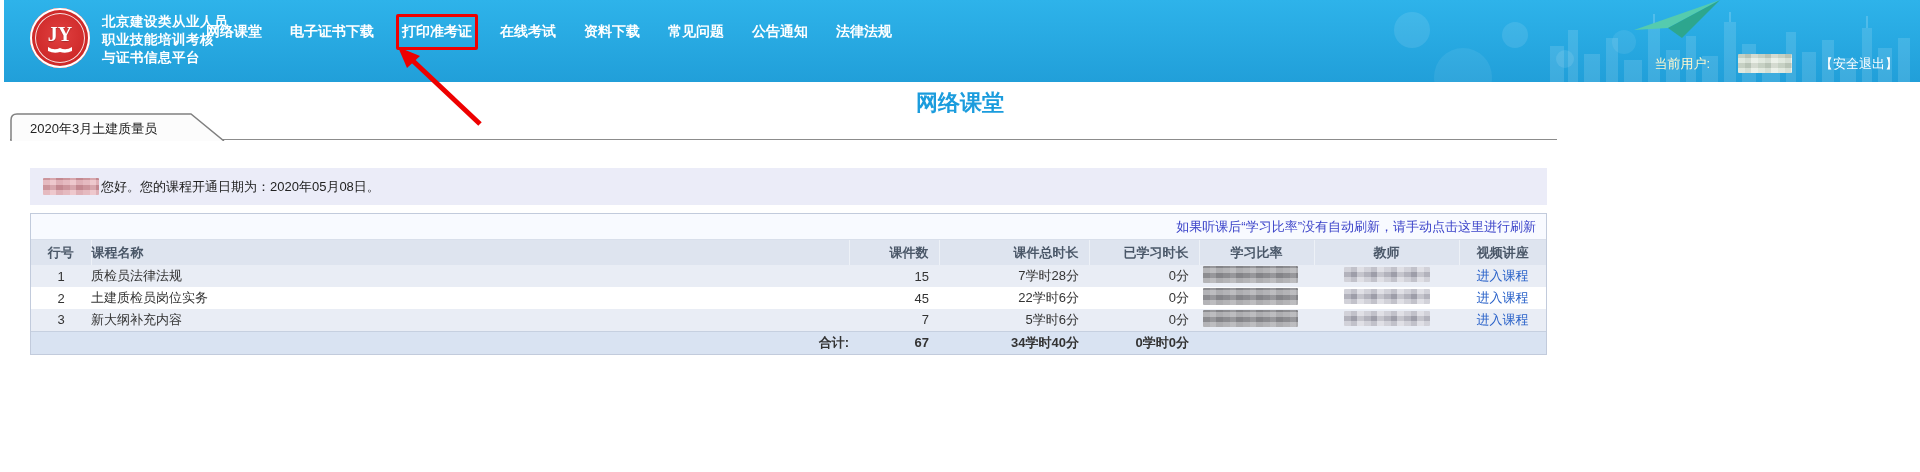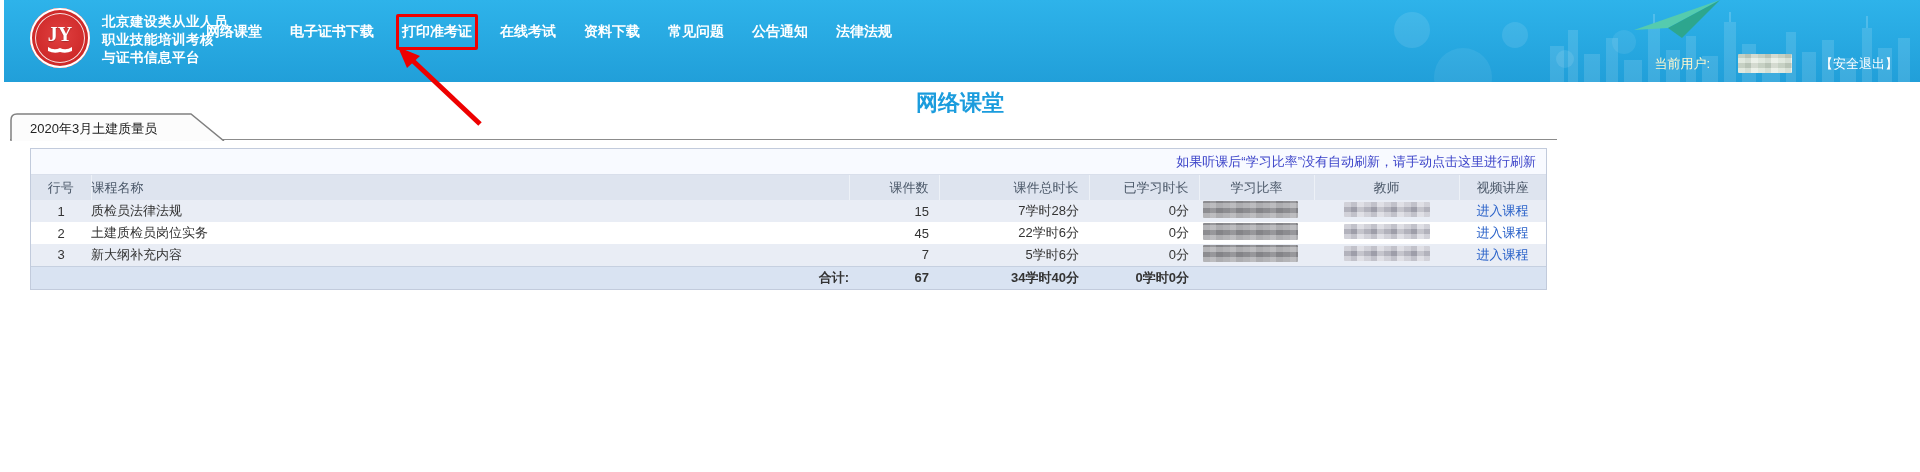--- a/index.html
+++ b/index.html
@@ -60,21 +60,21 @@
             display:flex; align-items:center; padding-left:13px; font-size:13px; color:#222; }
   .notice .txt { margin-left:2px; }
 
   
   .table-wrap { margin:8px 0 0 20px; width:1517px; border:1px solid #c2cbdc; background:#fff; }
   .refresh-row { height:26px; display:flex; align-items:center; justify-content:flex-end;
                  padding-right:10px; background:#f8faff; border-bottom:1px solid #d9dfeb; }
   .refresh-row a { color:#3b43c9; font-size:13px; text-decoration:none; cursor:pointer; }
 
   table.courses { border-collapse:collapse; width:1515px; table-layout:fixed; font-size:13px; }
-  .courses th { height:25px; background:#dee4ef; color:#4a5768; font-weight:normal; border-left:1px solid #edf1f7; }
+  .courses th { height:25px; background:#dee4ef; color:#4a5768; font-weight:bold; border-left:1px solid #edf1f7; }
   .courses th:first-child { border-left:none; }
   .courses td { height:22px; color:#333; }
   .r-odd  { background:#e9edf5; }
   .r-even { background:#ffffff; }
   .c-center { text-align:center; }
   .c-left   { text-align:left; }
   .c-right  { text-align:right; padding-right:10px; }
   .c-bar    { text-align:left; padding-left:4px; }
   .enter-link { color:#2a62c9; text-decoration:none; cursor:pointer; }
   .total-row td { background:#d9e3f2; font-weight:bold; border-top:1px solid #c6d0e0; height:23px; }
@@ -169,20 +169,24 @@
     <div class="tab-strip">
       <div class="tab-line"></div>
       <div class="tab">
         <svg width="216" height="29" viewBox="0 0 216 29">
           <path d="M1 29 L1 8 Q1 2 7 2 L181 2 L214 29" fill="#fcfcfc" stroke="#808080" stroke-width="1.5"></path>
         </svg>
         <span class="tab-label">2020年3月土建质量员</span>
       </div>
     </div>
 
+    <div class="notice">
+      <span class="mosaic mosaic-pink"></span>
+      <span class="txt">您好。您的课程开通日期为：2020年05月08日。</span>
+    </div>
 
     <div class="table-wrap">
       <div class="refresh-row">
         <a>如果听课后“学习比率”没有自动刷新，请手动点击这里进行刷新</a>
       </div>
       <table class="courses">
         <colgroup>
           <col style="width:60px">
             <col style="width:758px">
             <col style="width:90px">

